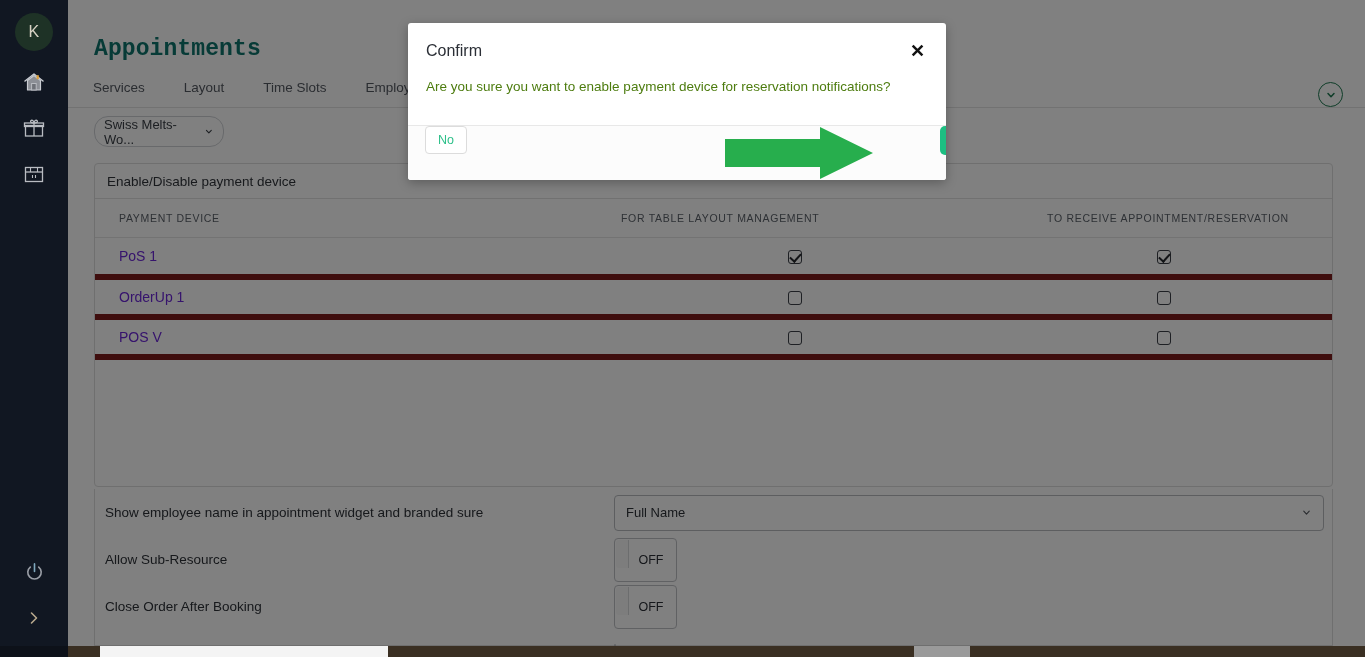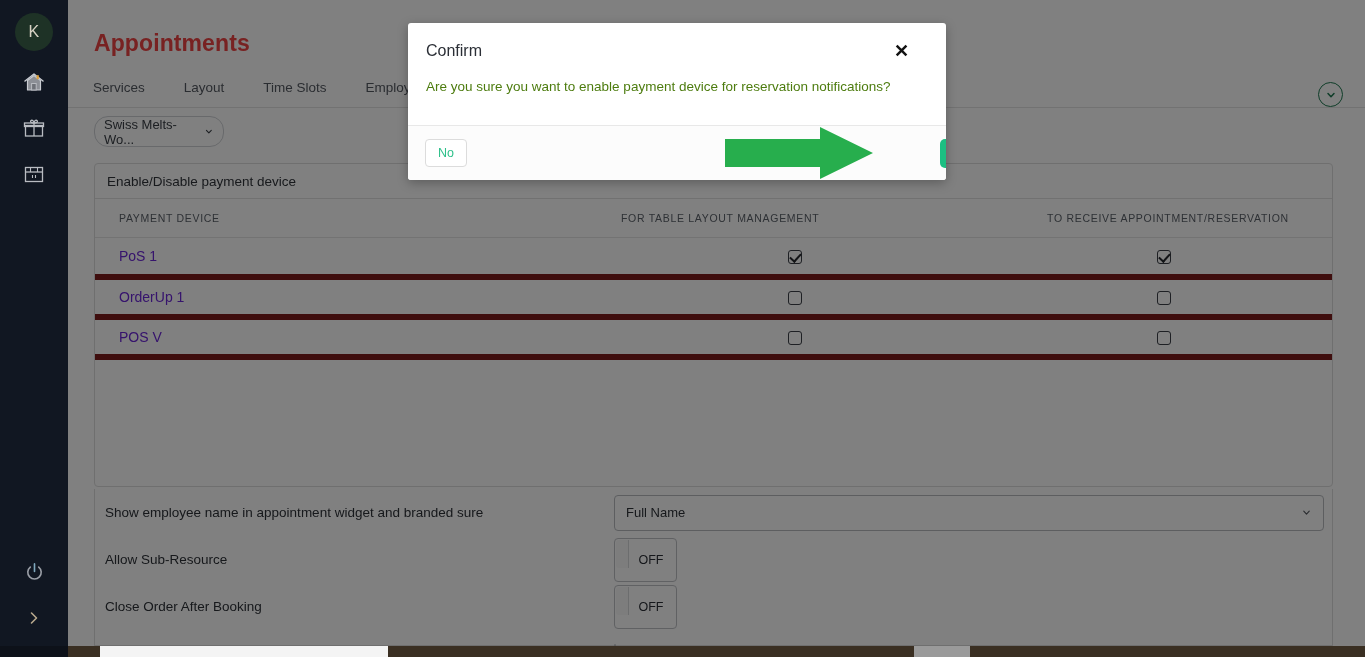--- a/index.html
+++ b/index.html
@@ -42,23 +42,24 @@
   }
 
   
   .page {
     position: absolute; left: 68px; top: 0;
     width: 1297px; height: 646px;
     background: #ffffff;
     overflow: hidden;
   }
   .page-title {
-    position: absolute; left: 26px; top: 30px;
-    font-size: 23px; font-weight: 700; color: #ef4444;
+    position: absolute; left: 26px; top: 36px;
+    font-size: 23px; font-weight: 700; color: #0f766e;
     letter-spacing: .1px;
+    font-family: Liberation Mono, monospace;
   }
   .tabs {
     position: absolute; left: 25px; top: 80px;
     display: flex; gap: 39px;
     font-size: 13.5px; color: #555a62;
     white-space: nowrap;
   }
   .tabs .tab { cursor: pointer; }
   .tabs-rule {
     position: absolute; left: 0; top: 107px; width: 1297px; height: 1px;
@@ -186,38 +187,38 @@
     position: absolute; left: 408px; top: 23px;
     width: 538px; height: 157px;
     background: #ffffff;
     border-radius: 3px;
     box-shadow: 0 3px 11px rgba(0,0,0,0.28);
     z-index: 80;
     overflow: hidden;
   }
   .modal-head {
     height: 56px; display: flex; align-items: center;
-    padding: 0 37px 0 18px;
+    padding: 0 21px 0 18px;
   }
   .modal-title { font-size: 16px; color: #2b2f36; }
   .modal-close {
     margin-left: auto; font-size: 18px; font-weight: 700;
     color: #111; cursor: pointer; line-height: 1;
   }
   .modal-body {
     padding: 0 18px; height: 46px;
     display: flex; align-items: flex-start;
     font-size: 13.5px; color: #4d7c0f;
   }
   .modal-foot {
     position: absolute; left: 0; bottom: 0;
     width: 592px; height: 55px;
     border-top: 1px solid #e8e8e8;
     background: #fcfcfc;
-    display: flex; align-items: center;
+    display: flex; align-items: flex-start;
     padding: 0 17px;
     margin-top: 37px;
   }
   .btn-no {
     width: 42px; height: 28px;
     border: 1px solid #dcdcdc; border-radius: 4px;
     background: #fff; color: #2ec08a;
     font-size: 12.5px;
     display: flex; align-items: center; justify-content: center;
     cursor: pointer;

